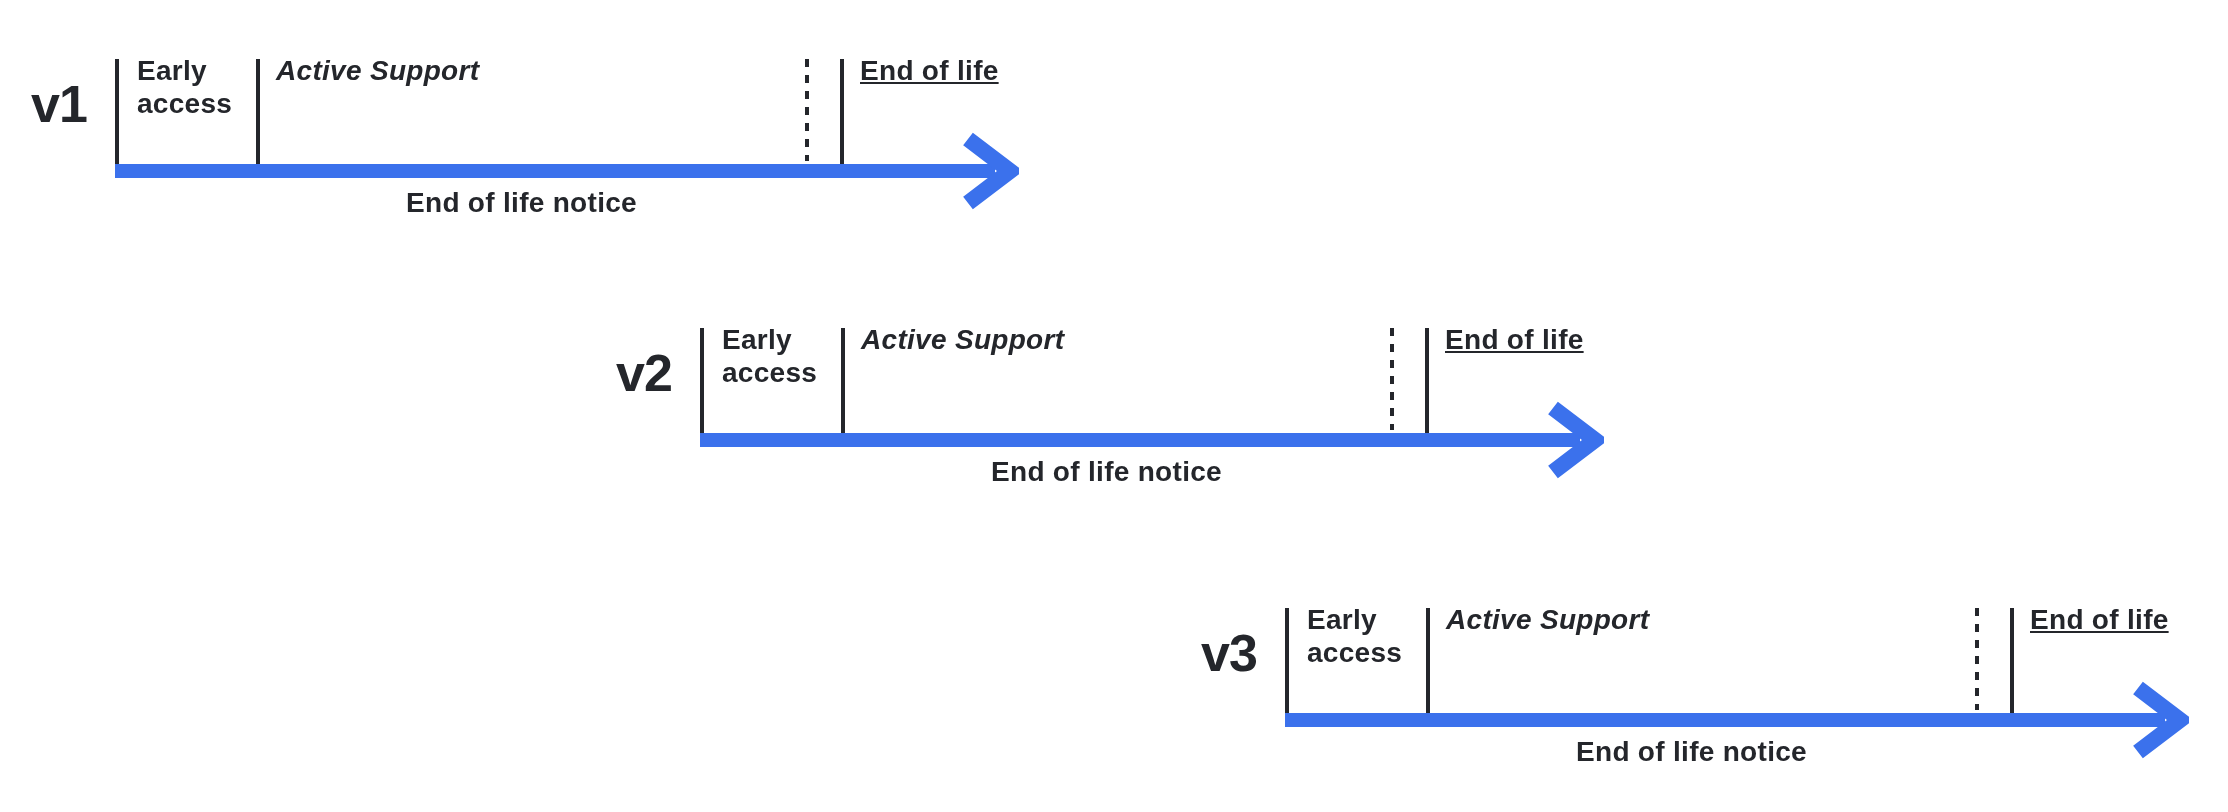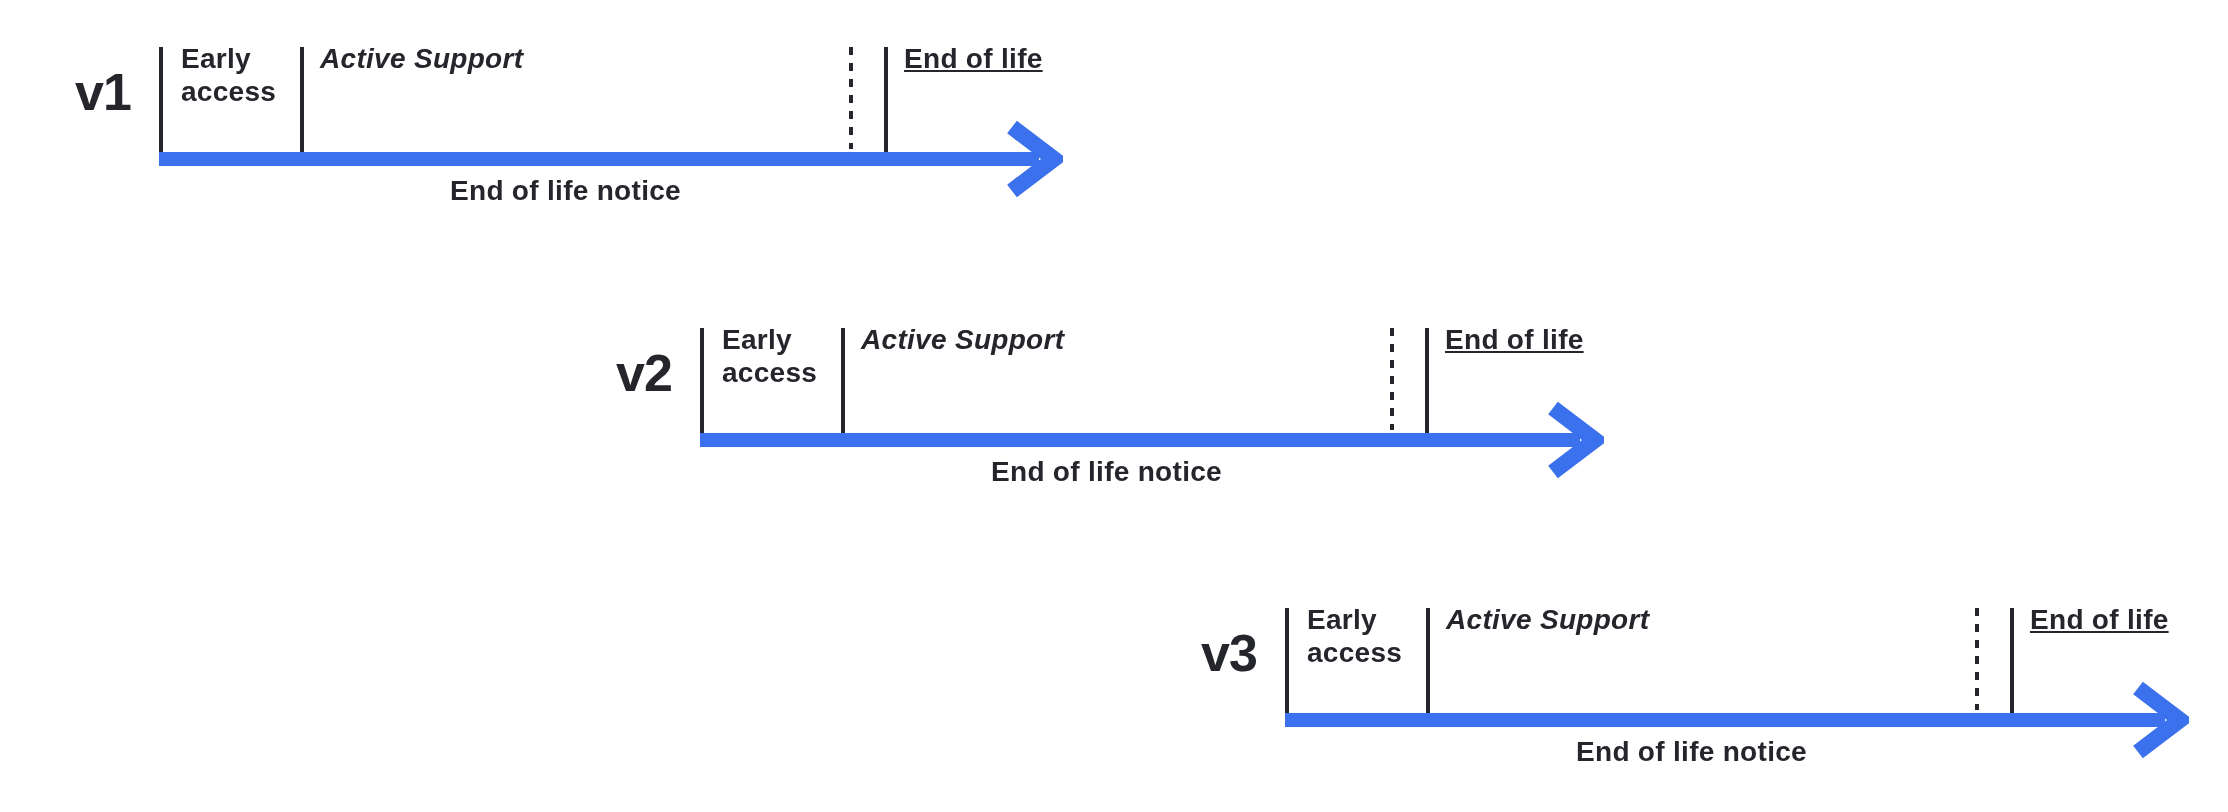--- a/index.html
+++ b/index.html
@@ -10,21 +10,21 @@
   html,body{margin:0;padding:0;}
   body{
     width:2228px;height:812px;
     background:var(--bg);
     font-family:"Liberation Sans", sans-serif;
     position:relative;
     overflow:hidden;
   }
   .canvas{position:absolute;left:0;top:0;width:2228px;height:812px;}
   .row{position:absolute;width:1060px;height:230px;}
-  .row-v1{left:0;top:0;margin-left:44px;}
+  .row-v1{left:0;top:12px;}
   .row-v2{left:585px;top:281px;}
   .row-v3{left:1170px;top:561px;}
 
   .vlabel{
     position:absolute;left:0;top:66px;width:118px;
     text-align:center;
     font-size:52px;font-weight:700;color:var(--ink);
     letter-spacing:-1px;line-height:52px;
   }
   .tick{

